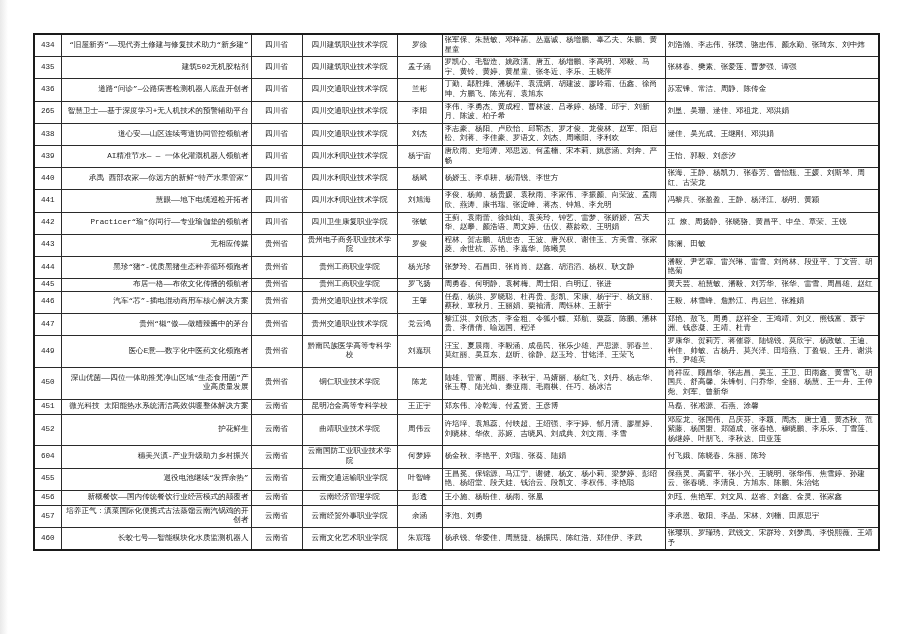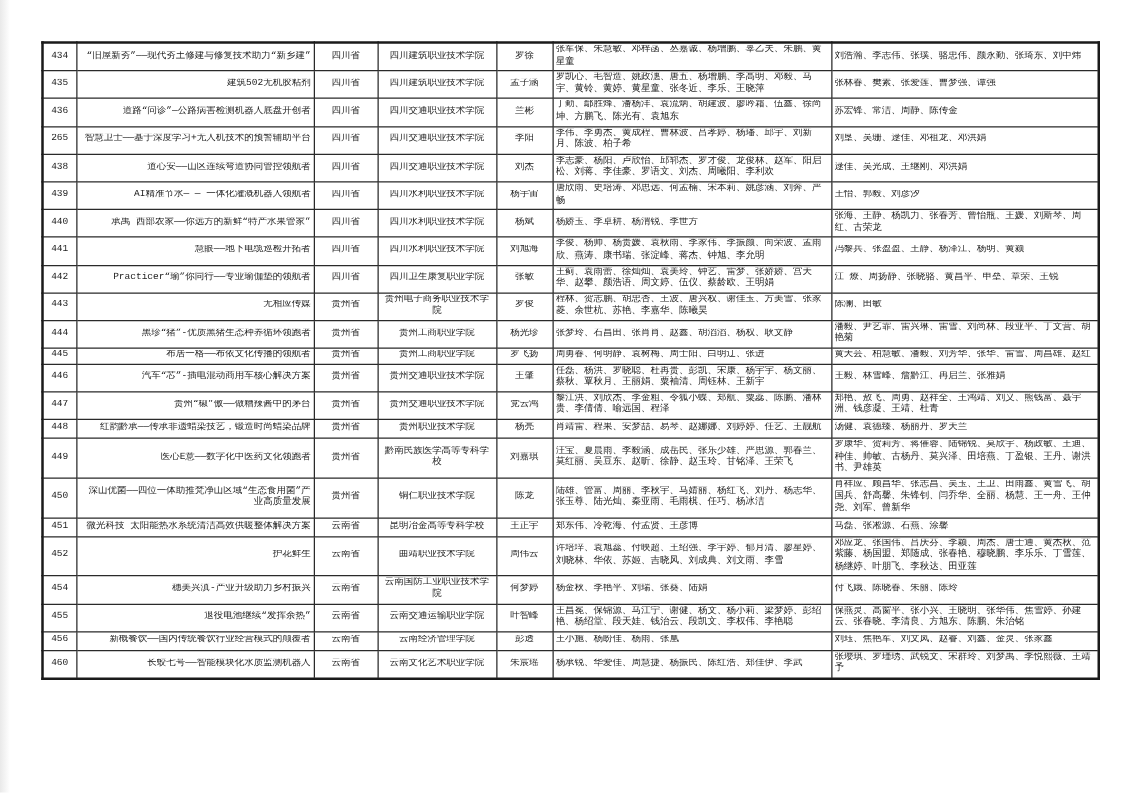--- a/index.html
+++ b/index.html
@@ -365,202 +365,202 @@
     <td class="c-leader">
           <div class="cw">党云鸿</div>
         </td>
     <td class="c-members">
           <div class="cw">黎江洪、刘欣杰、李金粗、令狐小蝶、郑航、粟蕊、陈鹏、潘林贵、李倩倩、喻远国、程泽</div>
         </td>
     <td class="c-adv">
           <div class="cw">郑艳、敖飞、周勇、赵祥全、王鸿靖、刘义、熊钱富、聂宇洲、钱彦凝、王靖、杜青</div>
         </td>
   </tr>
+      <tr>
+    <td class="c-no">
+          <div class="cw">449</div>
+        </td>
+    <td class="c-title">
+          <div class="cw">医心E意——数字化中医药文化领跑者</div>
+        </td>
+    <td class="c-prov">
+          <div class="cw">贵州省</div>
+        </td>
+    <td class="c-school">
+          <div class="cw">黔南民族医学高等专科学校</div>
+        </td>
+    <td class="c-leader">
+          <div class="cw">刘嘉琪</div>
+        </td>
+    <td class="c-members">
+          <div class="cw">汪宝、夏晨雨、李毅涵、成岳民、张乐少雄、严思源、郭春兰、莫红丽、吴豆东、赵昕、徐静、赵玉玲、甘铭泽、王荣飞</div>
+        </td>
+    <td class="c-adv">
+          <div class="cw">罗康华、贺莉芳、蒋催蓉、陆锦锐、莫欣宇、杨政敏、王迪、种佳、帅敏、古杨丹、莫兴泽、田培燕、丁盈银、王丹、谢洪书、尹雄英</div>
+        </td>
+  </tr>
+      <tr>
+    <td class="c-no">
+          <div class="cw">450</div>
+        </td>
+    <td class="c-title">
+          <div class="cw">深山优菌——四位一体助推梵净山区域“生态食用菌”产业高质量发展</div>
+        </td>
+    <td class="c-prov">
+          <div class="cw">贵州省</div>
+        </td>
+    <td class="c-school">
+          <div class="cw">铜仁职业技术学院</div>
+        </td>
+    <td class="c-leader">
+          <div class="cw">陈龙</div>
+        </td>
+    <td class="c-members">
+          <div class="cw">陆雄、管富、周丽、李秋宇、马婧丽、杨红飞、刘丹、杨志华、张玉尊、陆光灿、秦亚雨、毛雨棋、任巧、杨冰洁</div>
+        </td>
+    <td class="c-adv">
+          <div class="cw">肖祥应、顾昌华、张志昌、吴玉、王卫、田雨鑫、黄雪飞、胡国兵、舒高馨、朱锋钊、闫乔华、全丽、杨慧、王一舟、王仲尧、刘军、曾新华</div>
+        </td>
+  </tr>
       <tr class="truncated">
     <td class="c-no">
-          <div class="cw">448</div>
-        </td>
-    <td class="c-title">
-          <div class="cw">红韵黔承——传承非遗蜡染技艺，锻造时尚蜡染品牌</div>
-        </td>
-    <td class="c-prov">
-          <div class="cw">贵州省</div>
-        </td>
-    <td class="c-school">
-          <div class="cw">贵州职业技术学院</div>
-        </td>
-    <td class="c-leader">
-          <div class="cw">杨亮</div>
-        </td>
-    <td class="c-members">
-          <div class="cw">肖靖雷、程果、安梦喆、易琴、赵娜娜、刘婷婷、任艺、王靓航</div>
-        </td>
-    <td class="c-adv">
-          <div class="cw">汤健、袁德臻、杨丽丹、罗天兰</div>
-        </td>
-  </tr>
-      <tr>
-    <td class="c-no">
-          <div class="cw">449</div>
-        </td>
-    <td class="c-title">
-          <div class="cw">医心E意——数字化中医药文化领跑者</div>
-        </td>
-    <td class="c-prov">
-          <div class="cw">贵州省</div>
-        </td>
-    <td class="c-school">
-          <div class="cw">黔南民族医学高等专科学校</div>
-        </td>
-    <td class="c-leader">
-          <div class="cw">刘嘉琪</div>
-        </td>
-    <td class="c-members">
-          <div class="cw">汪宝、夏晨雨、李毅涵、成岳民、张乐少雄、严思源、郭春兰、莫红丽、吴豆东、赵昕、徐静、赵玉玲、甘铭泽、王荣飞</div>
-        </td>
-    <td class="c-adv">
-          <div class="cw">罗康华、贺莉芳、蒋催蓉、陆锦锐、莫欣宇、杨政敏、王迪、种佳、帅敏、古杨丹、莫兴泽、田培燕、丁盈银、王丹、谢洪书、尹雄英</div>
-        </td>
-  </tr>
-      <tr>
-    <td class="c-no">
-          <div class="cw">450</div>
-        </td>
-    <td class="c-title">
-          <div class="cw">深山优菌——四位一体助推梵净山区域“生态食用菌”产业高质量发展</div>
-        </td>
-    <td class="c-prov">
-          <div class="cw">贵州省</div>
-        </td>
-    <td class="c-school">
-          <div class="cw">铜仁职业技术学院</div>
-        </td>
-    <td class="c-leader">
-          <div class="cw">陈龙</div>
-        </td>
-    <td class="c-members">
-          <div class="cw">陆雄、管富、周丽、李秋宇、马婧丽、杨红飞、刘丹、杨志华、张玉尊、陆光灿、秦亚雨、毛雨棋、任巧、杨冰洁</div>
-        </td>
-    <td class="c-adv">
-          <div class="cw">肖祥应、顾昌华、张志昌、吴玉、王卫、田雨鑫、黄雪飞、胡国兵、舒高馨、朱锋钊、闫乔华、全丽、杨慧、王一舟、王仲尧、刘军、曾新华</div>
+          <div class="cw">451</div>
+        </td>
+    <td class="c-title">
+          <div class="cw">微光科技 太阳能热水系统清洁高效供暖整体解决方案</div>
+        </td>
+    <td class="c-prov">
+          <div class="cw">云南省</div>
+        </td>
+    <td class="c-school">
+          <div class="cw">昆明冶金高等专科学校</div>
+        </td>
+    <td class="c-leader">
+          <div class="cw">王正宇</div>
+        </td>
+    <td class="c-members">
+          <div class="cw">郑东伟、冷乾海、付孟贤、王彦博</div>
+        </td>
+    <td class="c-adv">
+          <div class="cw">马磊、张凇源、石燕、涂馨</div>
+        </td>
+  </tr>
+      <tr>
+    <td class="c-no">
+          <div class="cw">452</div>
+        </td>
+    <td class="c-title">
+          <div class="cw">护花鲜生</div>
+        </td>
+    <td class="c-prov">
+          <div class="cw">云南省</div>
+        </td>
+    <td class="c-school">
+          <div class="cw">曲靖职业技术学院</div>
+        </td>
+    <td class="c-leader">
+          <div class="cw">周伟云</div>
+        </td>
+    <td class="c-members">
+          <div class="cw">许培垶、袁旭蕊、付映超、王绍强、李宇婷、郁月清、廖星婷、刘晓林、华依、苏姬、吉晓风、刘成典、刘文雨、李雪</div>
+        </td>
+    <td class="c-adv">
+          <div class="cw">邓应龙、张国伟、吕庆芬、李颖、周杰、唐士通、黄杰秋、范紫藤、杨国盟、郑随成、张春艳、穆晓鹏、李乐乐、丁雪莲、杨继婷、叶朋飞、李秋达、田亚莲</div>
+        </td>
+  </tr>
+      <tr>
+    <td class="c-no">
+          <div class="cw">604</div>
+        </td>
+    <td class="c-title">
+          <div class="cw">穗美兴滇-产业升级助力乡村振兴</div>
+        </td>
+    <td class="c-prov">
+          <div class="cw">云南省</div>
+        </td>
+    <td class="c-school">
+          <div class="cw">云南国防工业职业技术学院</div>
+        </td>
+    <td class="c-leader">
+          <div class="cw">何梦婷</div>
+        </td>
+    <td class="c-members">
+          <div class="cw">杨金秋、李艳平、刘瑞、张葵、陆娟</div>
+        </td>
+    <td class="c-adv">
+          <div class="cw">付飞娥、陈晓春、朱丽、陈玲</div>
+        </td>
+  </tr>
+      <tr>
+    <td class="c-no">
+          <div class="cw">455</div>
+        </td>
+    <td class="c-title">
+          <div class="cw">退役电池继续“发挥余热”</div>
+        </td>
+    <td class="c-prov">
+          <div class="cw">云南省</div>
+        </td>
+    <td class="c-school">
+          <div class="cw">云南交通运输职业学院</div>
+        </td>
+    <td class="c-leader">
+          <div class="cw">叶智峰</div>
+        </td>
+    <td class="c-members">
+          <div class="cw">王昌冕、保锦源、马江宁、谢健、杨文、杨小莉、梁梦婷、彭绍艳、杨绍堂、段天娃、钱治云、段凯文、李权伟、李艳聪</div>
+        </td>
+    <td class="c-adv">
+          <div class="cw">保燕灵、高窗平、张小兴、王晓明、张华伟、焦雪婷、孙建云、张春晓、李清良、方旭东、陈鹏、朱治铭</div>
         </td>
   </tr>
       <tr class="truncated">
     <td class="c-no">
-          <div class="cw">451</div>
-        </td>
-    <td class="c-title">
-          <div class="cw">微光科技 太阳能热水系统清洁高效供暖整体解决方案</div>
-        </td>
-    <td class="c-prov">
-          <div class="cw">云南省</div>
-        </td>
-    <td class="c-school">
-          <div class="cw">昆明冶金高等专科学校</div>
-        </td>
-    <td class="c-leader">
-          <div class="cw">王正宇</div>
-        </td>
-    <td class="c-members">
-          <div class="cw">郑东伟、冷乾海、付孟贤、王彦博</div>
-        </td>
-    <td class="c-adv">
-          <div class="cw">马磊、张凇源、石燕、涂馨</div>
-        </td>
-  </tr>
-      <tr>
-    <td class="c-no">
-          <div class="cw">452</div>
-        </td>
-    <td class="c-title">
-          <div class="cw">护花鲜生</div>
-        </td>
-    <td class="c-prov">
-          <div class="cw">云南省</div>
-        </td>
-    <td class="c-school">
-          <div class="cw">曲靖职业技术学院</div>
-        </td>
-    <td class="c-leader">
-          <div class="cw">周伟云</div>
-        </td>
-    <td class="c-members">
-          <div class="cw">许培垶、袁旭蕊、付映超、王绍强、李宇婷、郁月清、廖星婷、刘晓林、华依、苏姬、吉晓风、刘成典、刘文雨、李雪</div>
-        </td>
-    <td class="c-adv">
-          <div class="cw">邓应龙、张国伟、吕庆芬、李颖、周杰、唐士通、黄杰秋、范紫藤、杨国盟、郑随成、张春艳、穆晓鹏、李乐乐、丁雪莲、杨继婷、叶朋飞、李秋达、田亚莲</div>
-        </td>
-  </tr>
-      <tr>
-    <td class="c-no">
-          <div class="cw">454</div>
-        </td>
-    <td class="c-title">
-          <div class="cw">穗美兴滇-产业升级助力乡村振兴</div>
-        </td>
-    <td class="c-prov">
-          <div class="cw">云南省</div>
-        </td>
-    <td class="c-school">
-          <div class="cw">云南国防工业职业技术学院</div>
-        </td>
-    <td class="c-leader">
-          <div class="cw">何梦婷</div>
-        </td>
-    <td class="c-members">
-          <div class="cw">杨金秋、李艳平、刘瑞、张葵、陆娟</div>
-        </td>
-    <td class="c-adv">
-          <div class="cw">付飞娥、陈晓春、朱丽、陈玲</div>
-        </td>
-  </tr>
-      <tr>
-    <td class="c-no">
-          <div class="cw">455</div>
-        </td>
-    <td class="c-title">
-          <div class="cw">退役电池继续“发挥余热”</div>
-        </td>
-    <td class="c-prov">
-          <div class="cw">云南省</div>
-        </td>
-    <td class="c-school">
-          <div class="cw">云南交通运输职业学院</div>
-        </td>
-    <td class="c-leader">
-          <div class="cw">叶智峰</div>
-        </td>
-    <td class="c-members">
-          <div class="cw">王昌冕、保锦源、马江宁、谢健、杨文、杨小莉、梁梦婷、彭绍艳、杨绍堂、段天娃、钱治云、段凯文、李权伟、李艳聪</div>
-        </td>
-    <td class="c-adv">
-          <div class="cw">保燕灵、高窗平、张小兴、王晓明、张华伟、焦雪婷、孙建云、张春晓、李清良、方旭东、陈鹏、朱治铭</div>
-        </td>
-  </tr>
-      <tr class="truncated">
-    <td class="c-no">
           <div class="cw">456</div>
         </td>
     <td class="c-title">
           <div class="cw">新概餐饮——国内传统餐饮行业经营模式的颠覆者</div>
         </td>
     <td class="c-prov">
           <div class="cw">云南省</div>
         </td>
     <td class="c-school">
           <div class="cw">云南经济管理学院</div>
         </td>
     <td class="c-leader">
           <div class="cw">彭透</div>
         </td>
     <td class="c-members">
           <div class="cw">王小施、杨盼佳、杨雨、张凰</div>
         </td>
     <td class="c-adv">
           <div class="cw">刘珏、焦艳军、刘文凤、赵睿、刘鑫、金灵、张家鑫</div>
+        </td>
+  </tr>
+      <tr>
+    <td class="c-no">
+          <div class="cw">457</div>
+        </td>
+    <td class="c-title">
+          <div class="cw">培养正气：滇菜国际化便携式古法蒸馏云南汽锅鸡的开创者</div>
+        </td>
+    <td class="c-prov">
+          <div class="cw">云南省</div>
+        </td>
+    <td class="c-school">
+          <div class="cw">云南经贸外事职业学院</div>
+        </td>
+    <td class="c-leader">
+          <div class="cw">余涵</div>
+        </td>
+    <td class="c-members">
+          <div class="cw">李泡、刘勇</div>
+        </td>
+    <td class="c-adv">
+          <div class="cw">李承恩、敬阳、李晶、宋林、刘楠、田原思宇</div>
         </td>
   </tr>
       <tr>
     <td class="c-no">
           <div class="cw">460</div>
         </td>
     <td class="c-title">
           <div class="cw">长蛟七号——智能模块化水质监测机器人</div>
         </td>
     <td class="c-prov">

